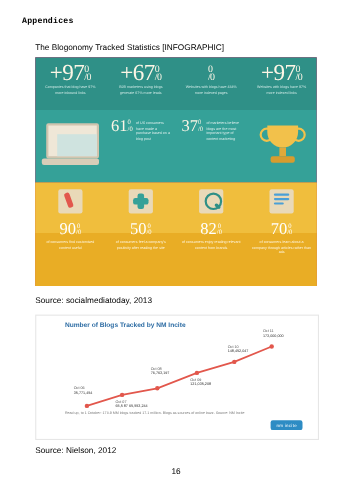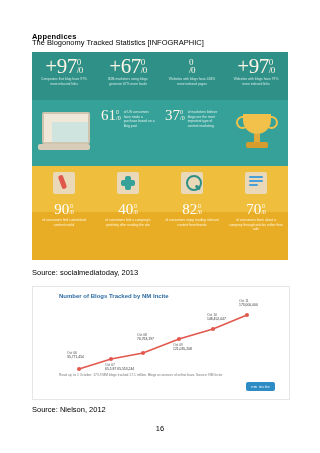--- a/index.html
+++ b/index.html
@@ -9,23 +9,23 @@
     font-family:"Liberation Serif", serif;
     color:#000;
     overflow:hidden;
     position:relative;
   }
   .page{
     position:absolute;
     left:0;top:0;width:320px;height:453px;
   }
   .h-appendices{
-    position:absolute;left:32px;top:16px;
-    font-family:Liberation Sans, sans-serif;
-    font-weight:bold;font-size:7.5px;letter-spacing:.2px;margin-top:16px;
+    position:absolute;left:20px;top:16px;
+    font-family:Liberation Mono, monospace;
+    font-weight:bold;font-size:7.5px;letter-spacing:.2px;
   }
   .h-title{
     position:absolute;left:32px;top:38px;
     font-family:"Liberation Sans", sans-serif;
     font-size:7.5px;
   }
   .src1{
     position:absolute;left:32px;top:268px;
     font-family:"Liberation Sans", sans-serif;font-size:7.5px;
   }
@@ -244,21 +244,21 @@
         </div>
         <div class="botnum"><span>90</span><span class="pc"><i>0</i><i>/0</i></span></div>
         <div class="botcapt">of consumers find customised content useful</div>
       </div>
       <div class="botstat">
         <div class="boticon">
           <div class="sq" style="left:6px;top:2px;width:22px;height:22px;background:#e9d9b8;"></div>
           <div class="sq" style="left:14px;top:6px;width:6px;height:14px;background:#35a198;"></div>
           <div class="sq" style="left:10px;top:10px;width:14px;height:6px;background:#35a198;"></div>
         </div>
-        <div class="botnum"><span>40</span><span class="pc"><i>0</i><i>/0</i></span></div>
+        <div class="botnum"><span>50</span><span class="pc"><i>0</i><i>/0</i></span></div>
         <div class="botcapt">of consumers feel a company's positivity after reading the site</div>
       </div>
       <div class="botstat">
         <div class="boticon">
           <div class="sq" style="left:6px;top:2px;width:22px;height:22px;background:#e9d9b8;"></div>
           <div class="sq" style="left:11px;top:5px;width:12px;height:12px;border:2px solid #2e8f86;border-radius:50%;background:transparent;"></div>
           <div class="sq" style="left:20px;top:16px;width:6px;height:2.5px;background:#2e8f86;transform:rotate(40deg);"></div>
         </div>
         <div class="botnum"><span>82</span><span class="pc"><i>0</i><i>/0</i></span></div>
         <div class="botcapt">of consumers enjoy reading relevant content from brands</div>

